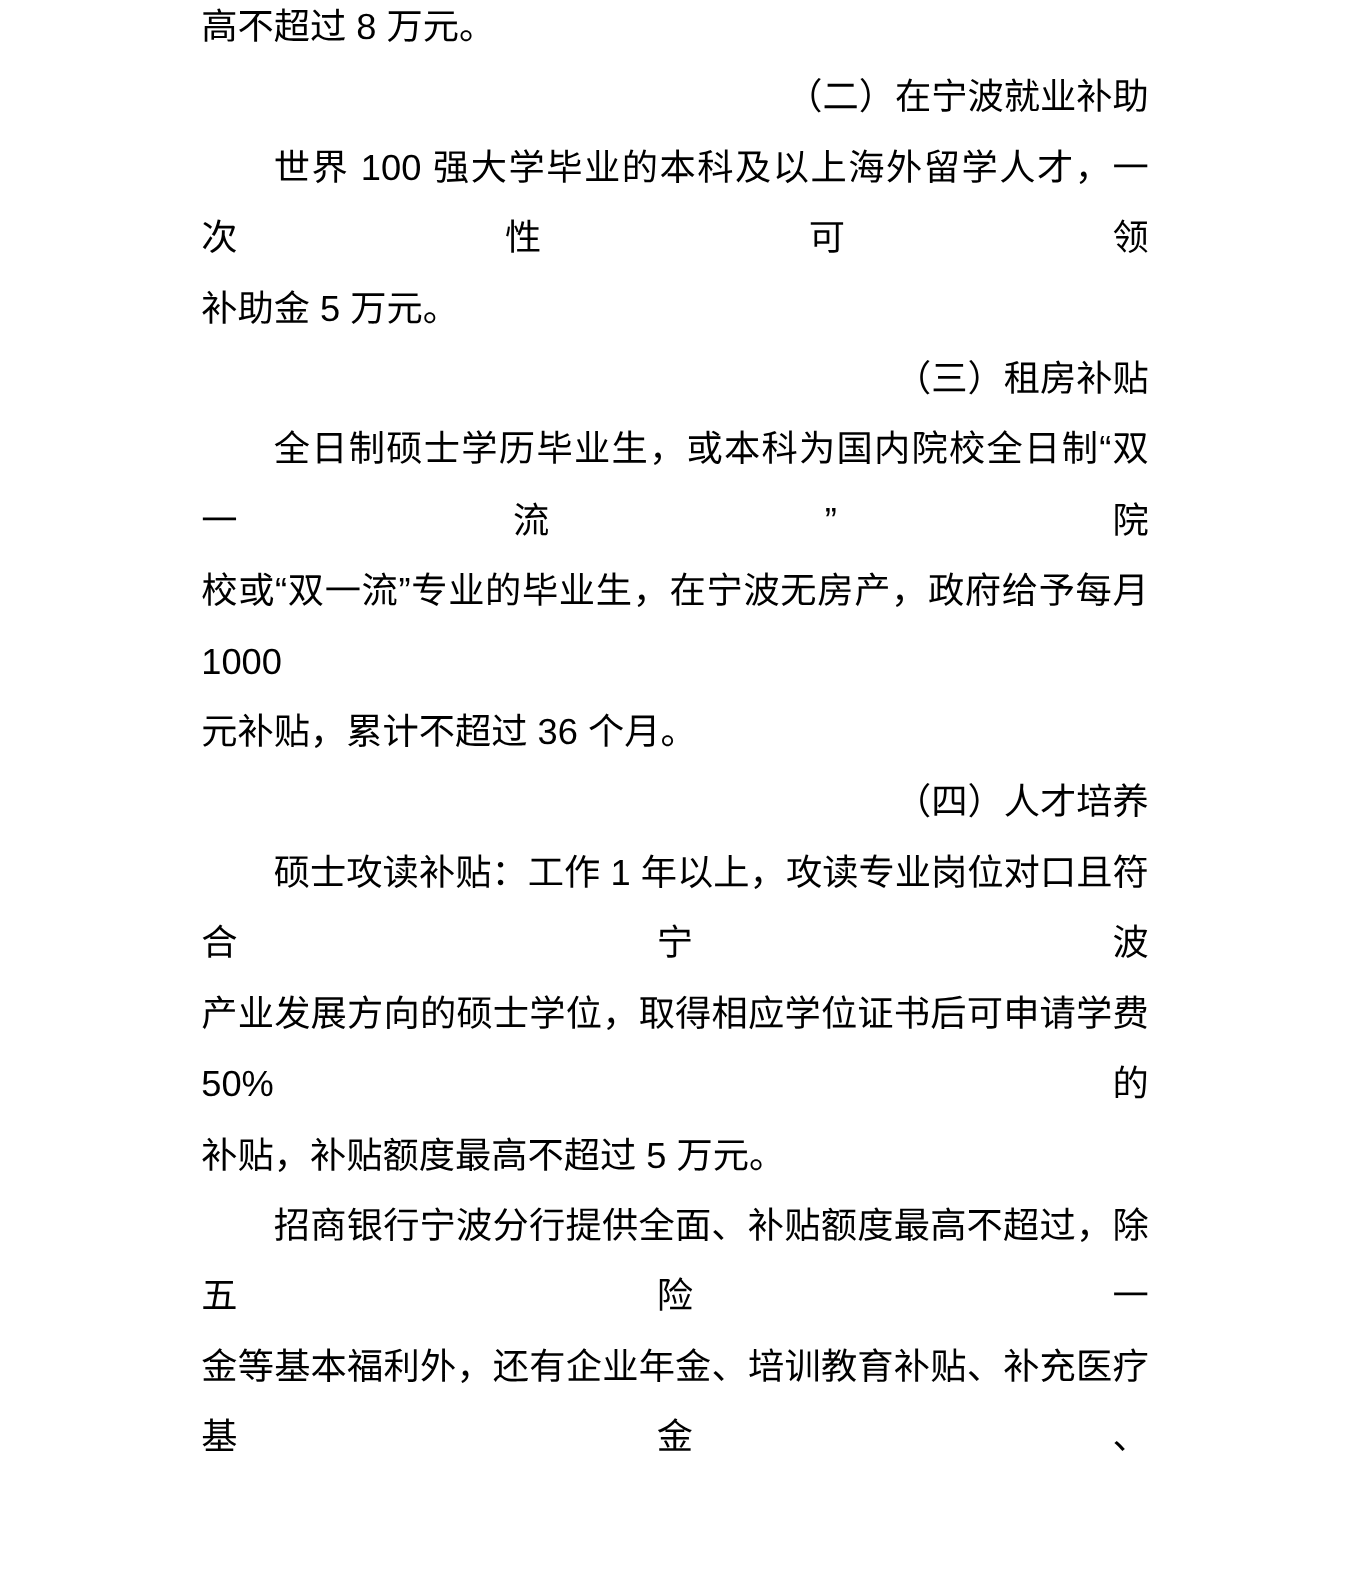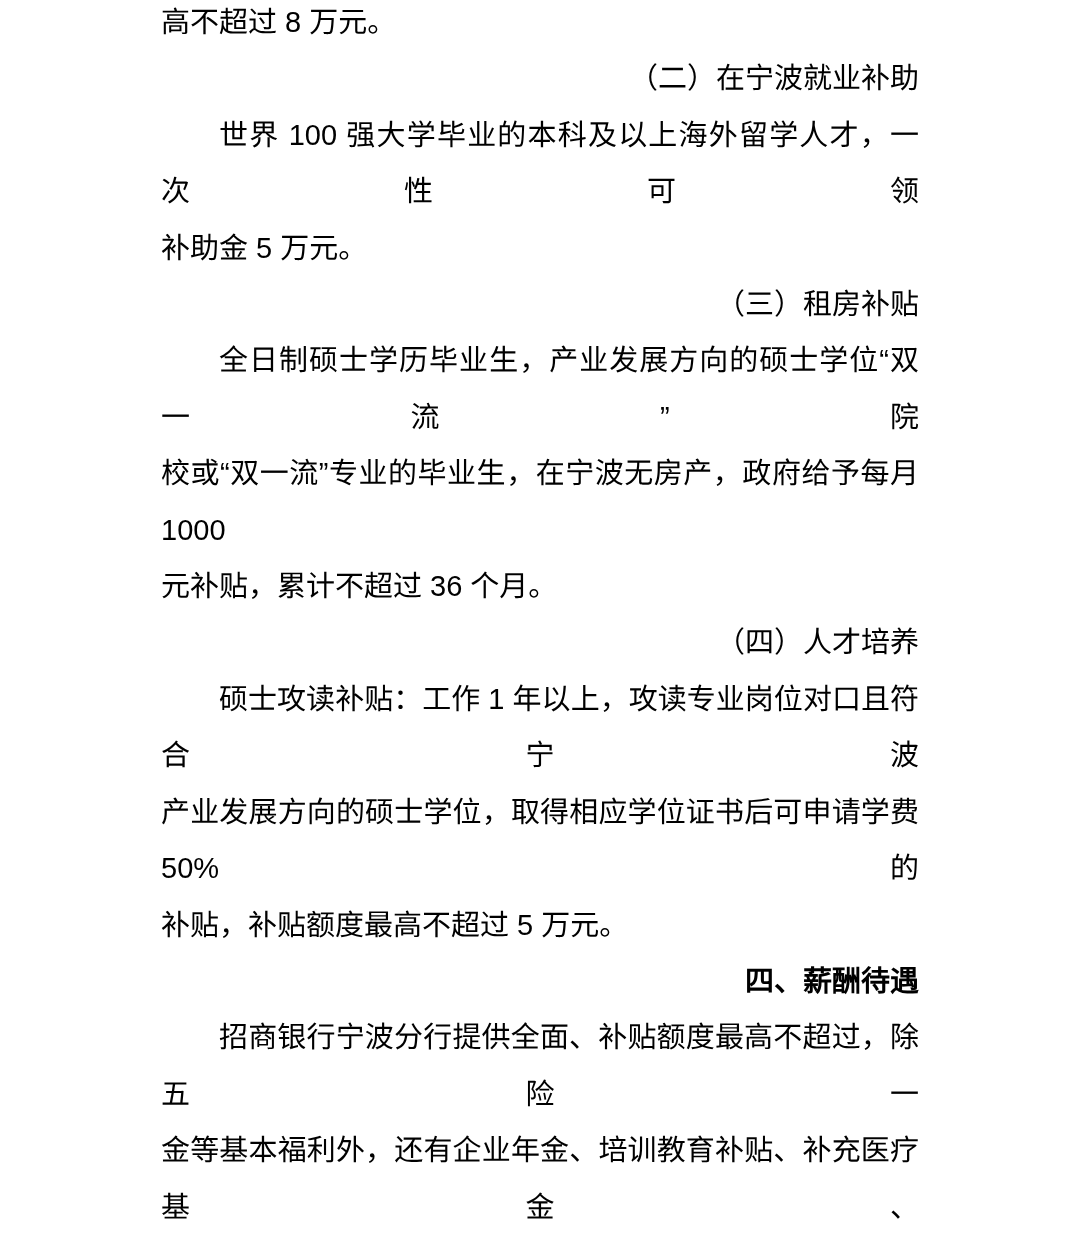--- a/index.html
+++ b/index.html
@@ -45,24 +45,23 @@
 </head>
 <body>
 
 <div class="page">
   <div class="doc">
       <div class="line">高不超过 8 万元。</div>
       <div class="line indent">（二）在宁波就业补助</div>
       <div class="line indent fill">世界 100 强大学毕业的本科及以上海外留学人才，一次性可领</div>
       <div class="line">补助金 5 万元。</div>
       <div class="line indent">（三）租房补贴</div>
-      <div class="line indent fill">全日制硕士学历毕业生，产业发展方向的硕士学位“双一流”院</div>
+      <div class="line indent fill">全日制硕士学历毕业生，或本科为国内院校全日制“双一流”院</div>
       <div class="line fill">校或“双一流”专业的毕业生，在宁波无房产，政府给予每月 1000</div>
       <div class="line">元补贴，累计不超过 36 个月。</div>
       <div class="line indent">（四）人才培养</div>
       <div class="line indent fill">硕士攻读补贴：工作 1 年以上，攻读专业岗位对口且符合宁波</div>
       <div class="line fill">产业发展方向的硕士学位，取得相应学位证书后可申请学费 50%的</div>
       <div class="line">补贴，补贴额度最高不超过 5 万元。</div>
-      <div class="line indent bold">四、薪酬待遇</div>
       <div class="line indent fill">招商银行宁波分行提供全面、补贴额度最高不超过，除五险一</div>
       <div class="line fill">金等基本福利外，还有企业年金、培训教育补贴、补充医疗基金、</div>
     </div>
 </div>
 
 </body></html>

